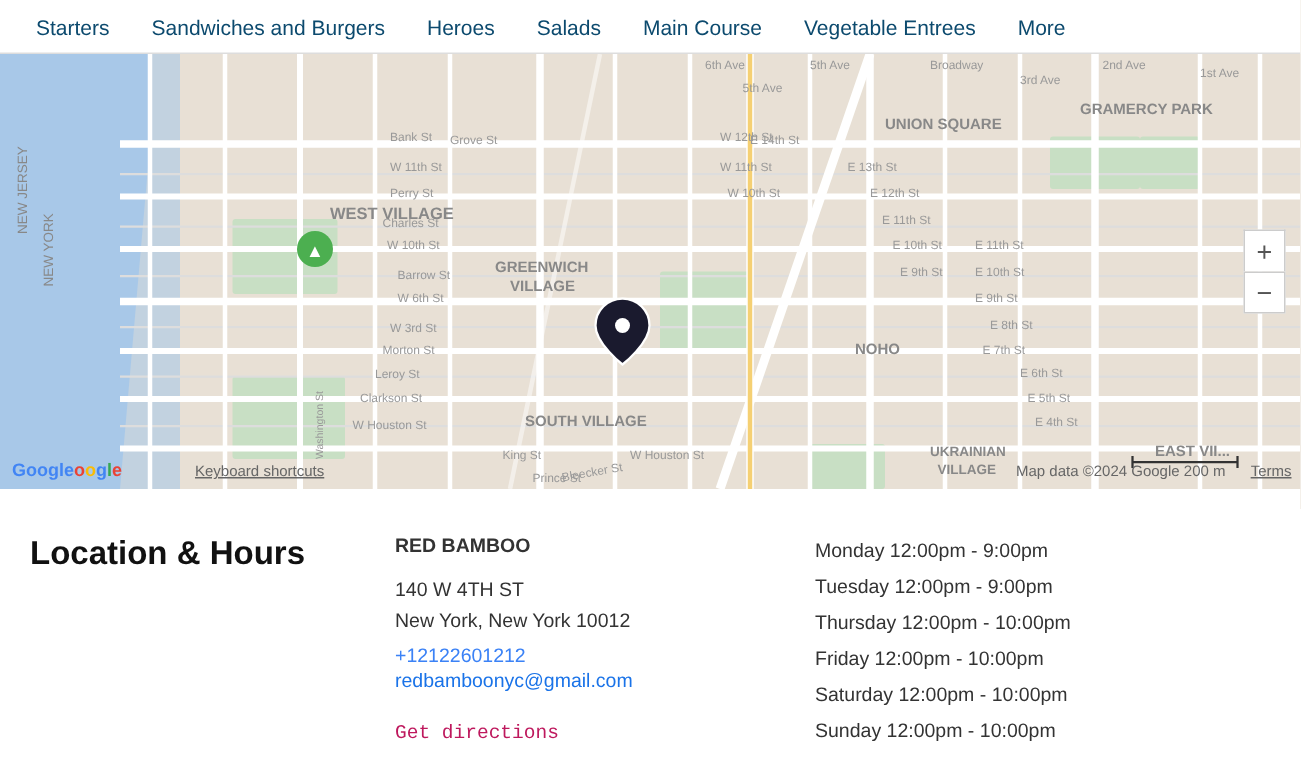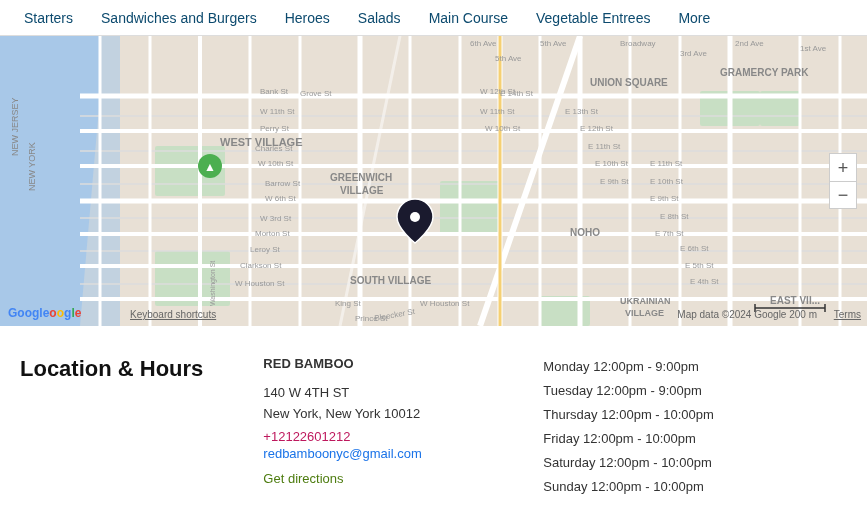--- a/index.html
+++ b/index.html
@@ -117,39 +117,40 @@
       color: #333;
       font-size: 13px;
       margin-bottom: 12px;
     }
     .address-line {
       color: #333;
       font-size: 13px;
       line-height: 1.6;
     }
     .phone-link {
-      color: #be185d;
+      color: #3b82f6;
       font-size: 13px;
       text-decoration: none;
       display: block;
       margin-top: 4px;
     }
     .email-link {
       color: #1a73e8;
       font-size: 13px;
       text-decoration: none;
       display: block;
       margin-top: 2px;
     }
     .directions-link {
-      color: #4d7c0f;
+      color: #be185d;
       font-size: 13px;
       text-decoration: none;
       display: block;
-      margin-top: 10px;
+      margin-top: 20px;
+      font-family: Liberation Mono, monospace;
     }
     .hours-grid {
       display: flex;
       flex-direction: column;
       gap: 2px;
       font-size: 13px;
       color: #333;
       line-height: 1.7;
     }
     .hours-row {

